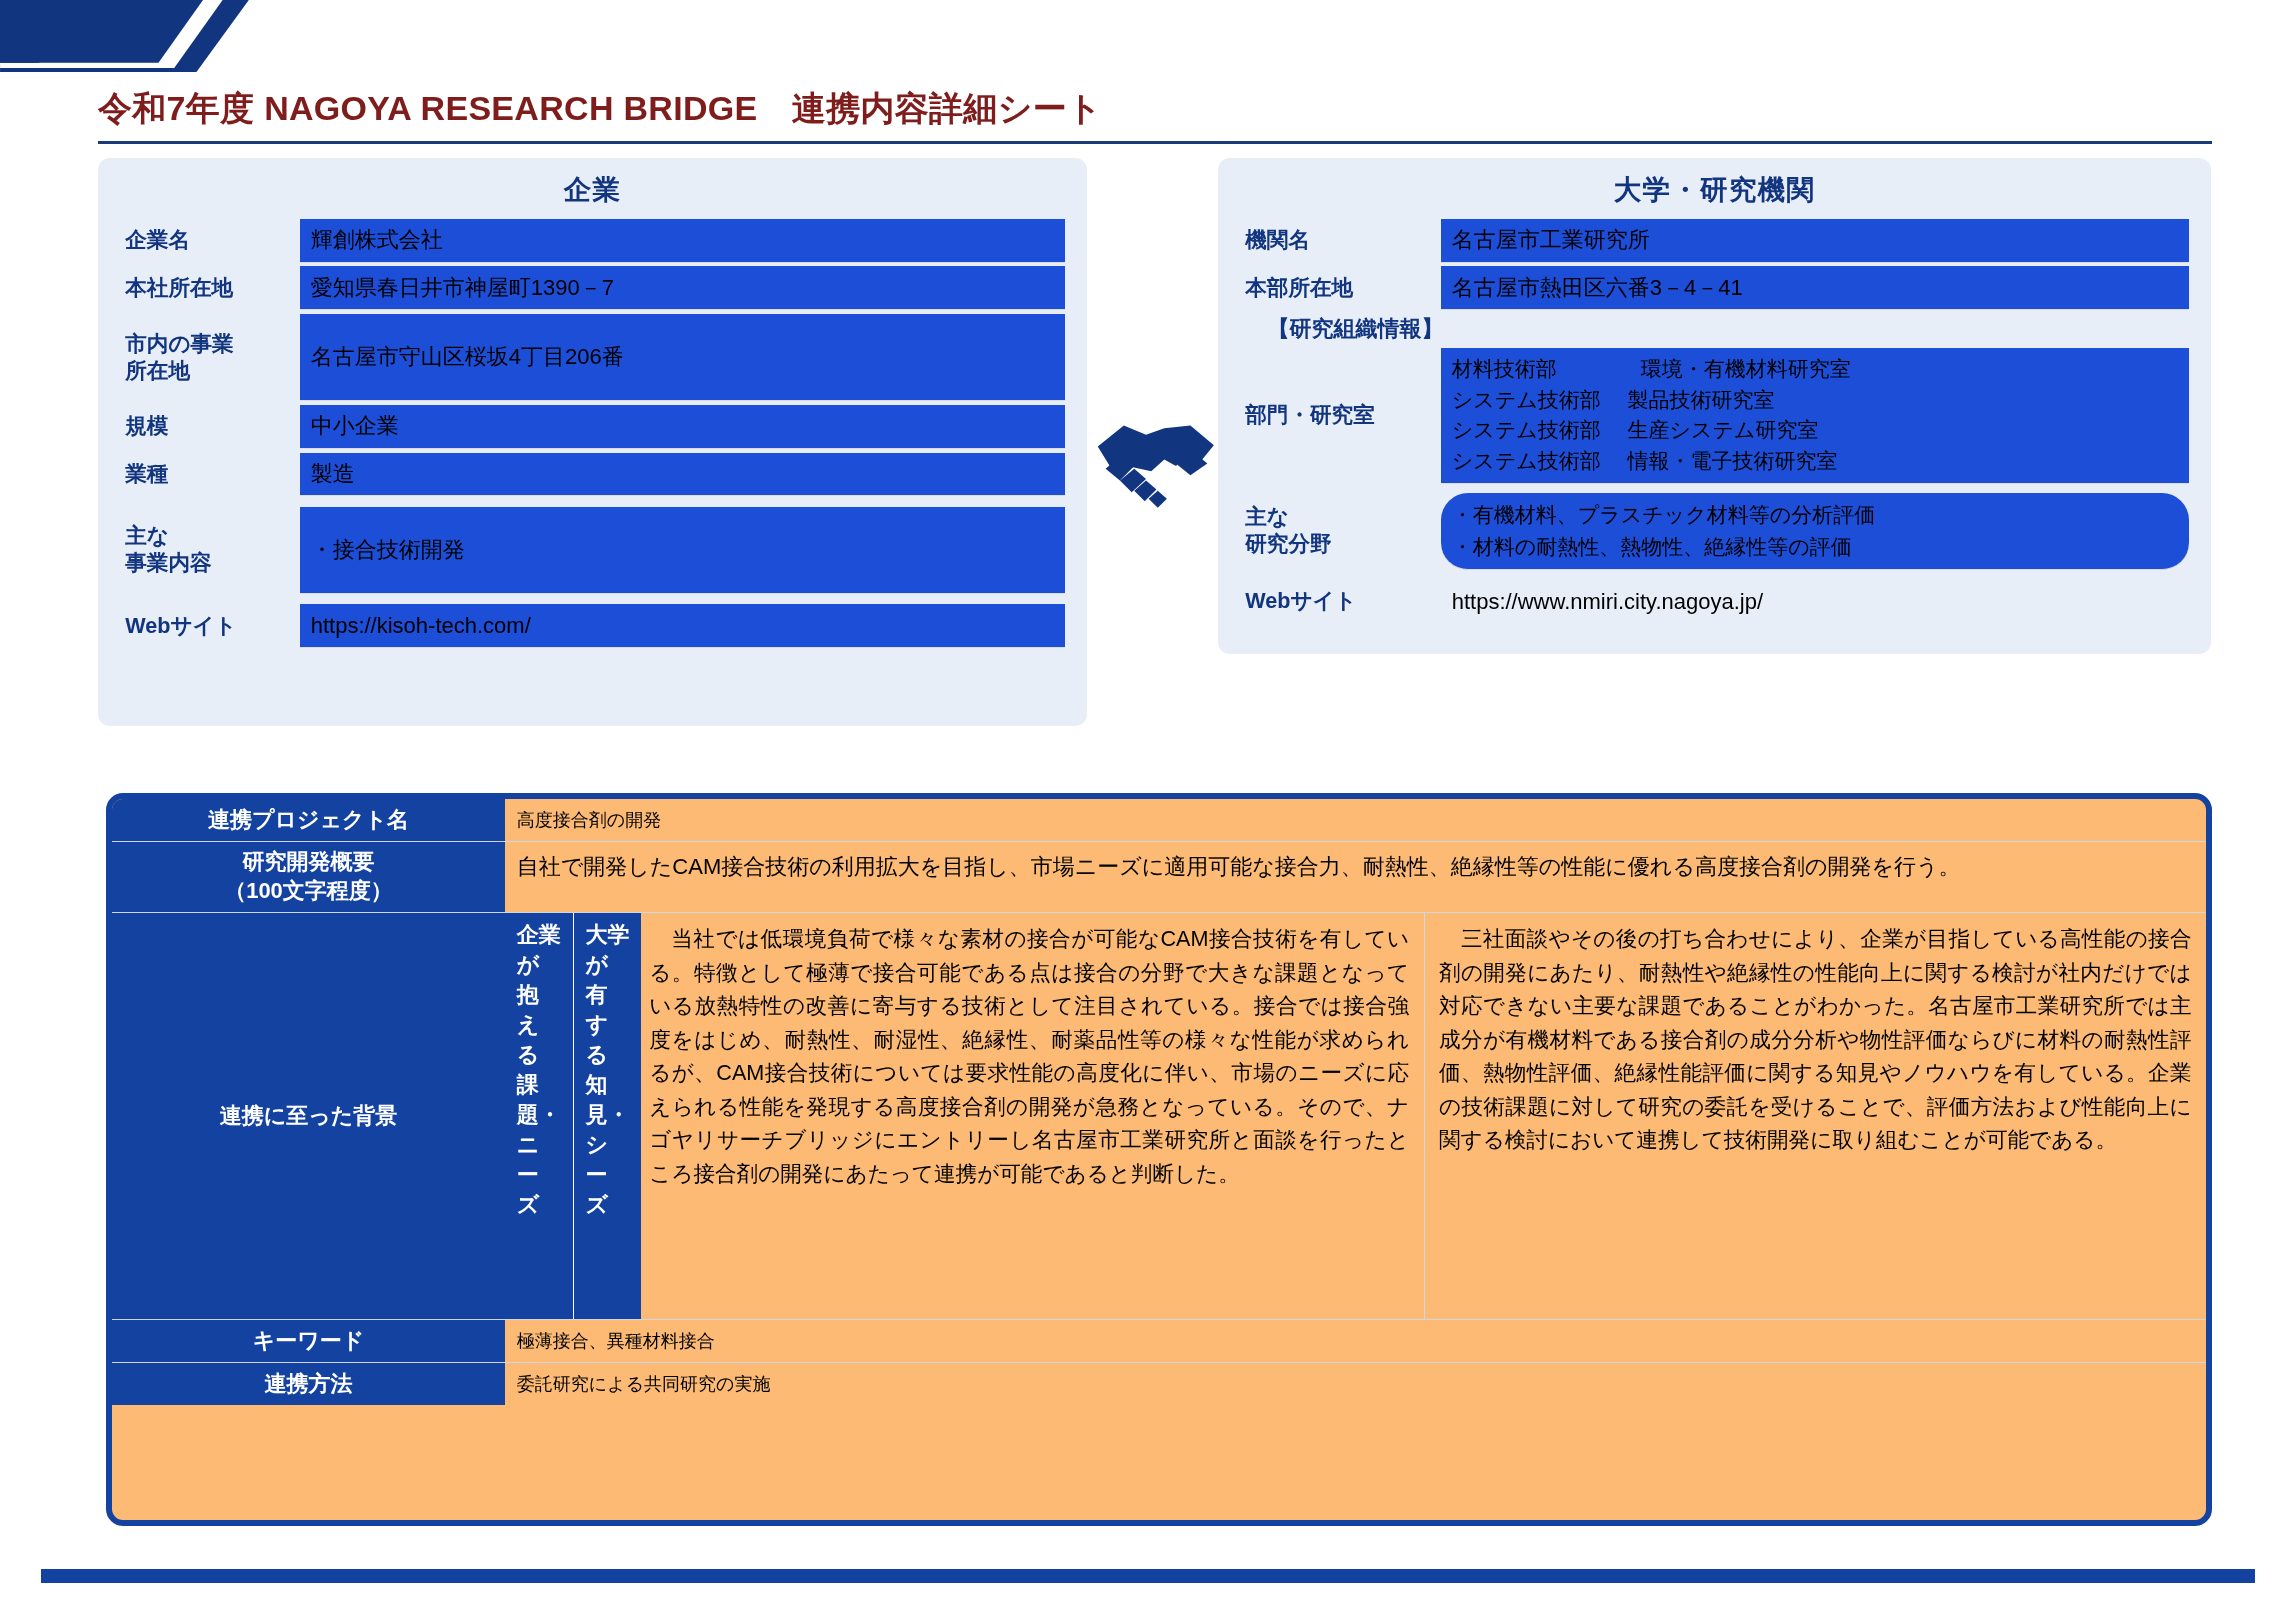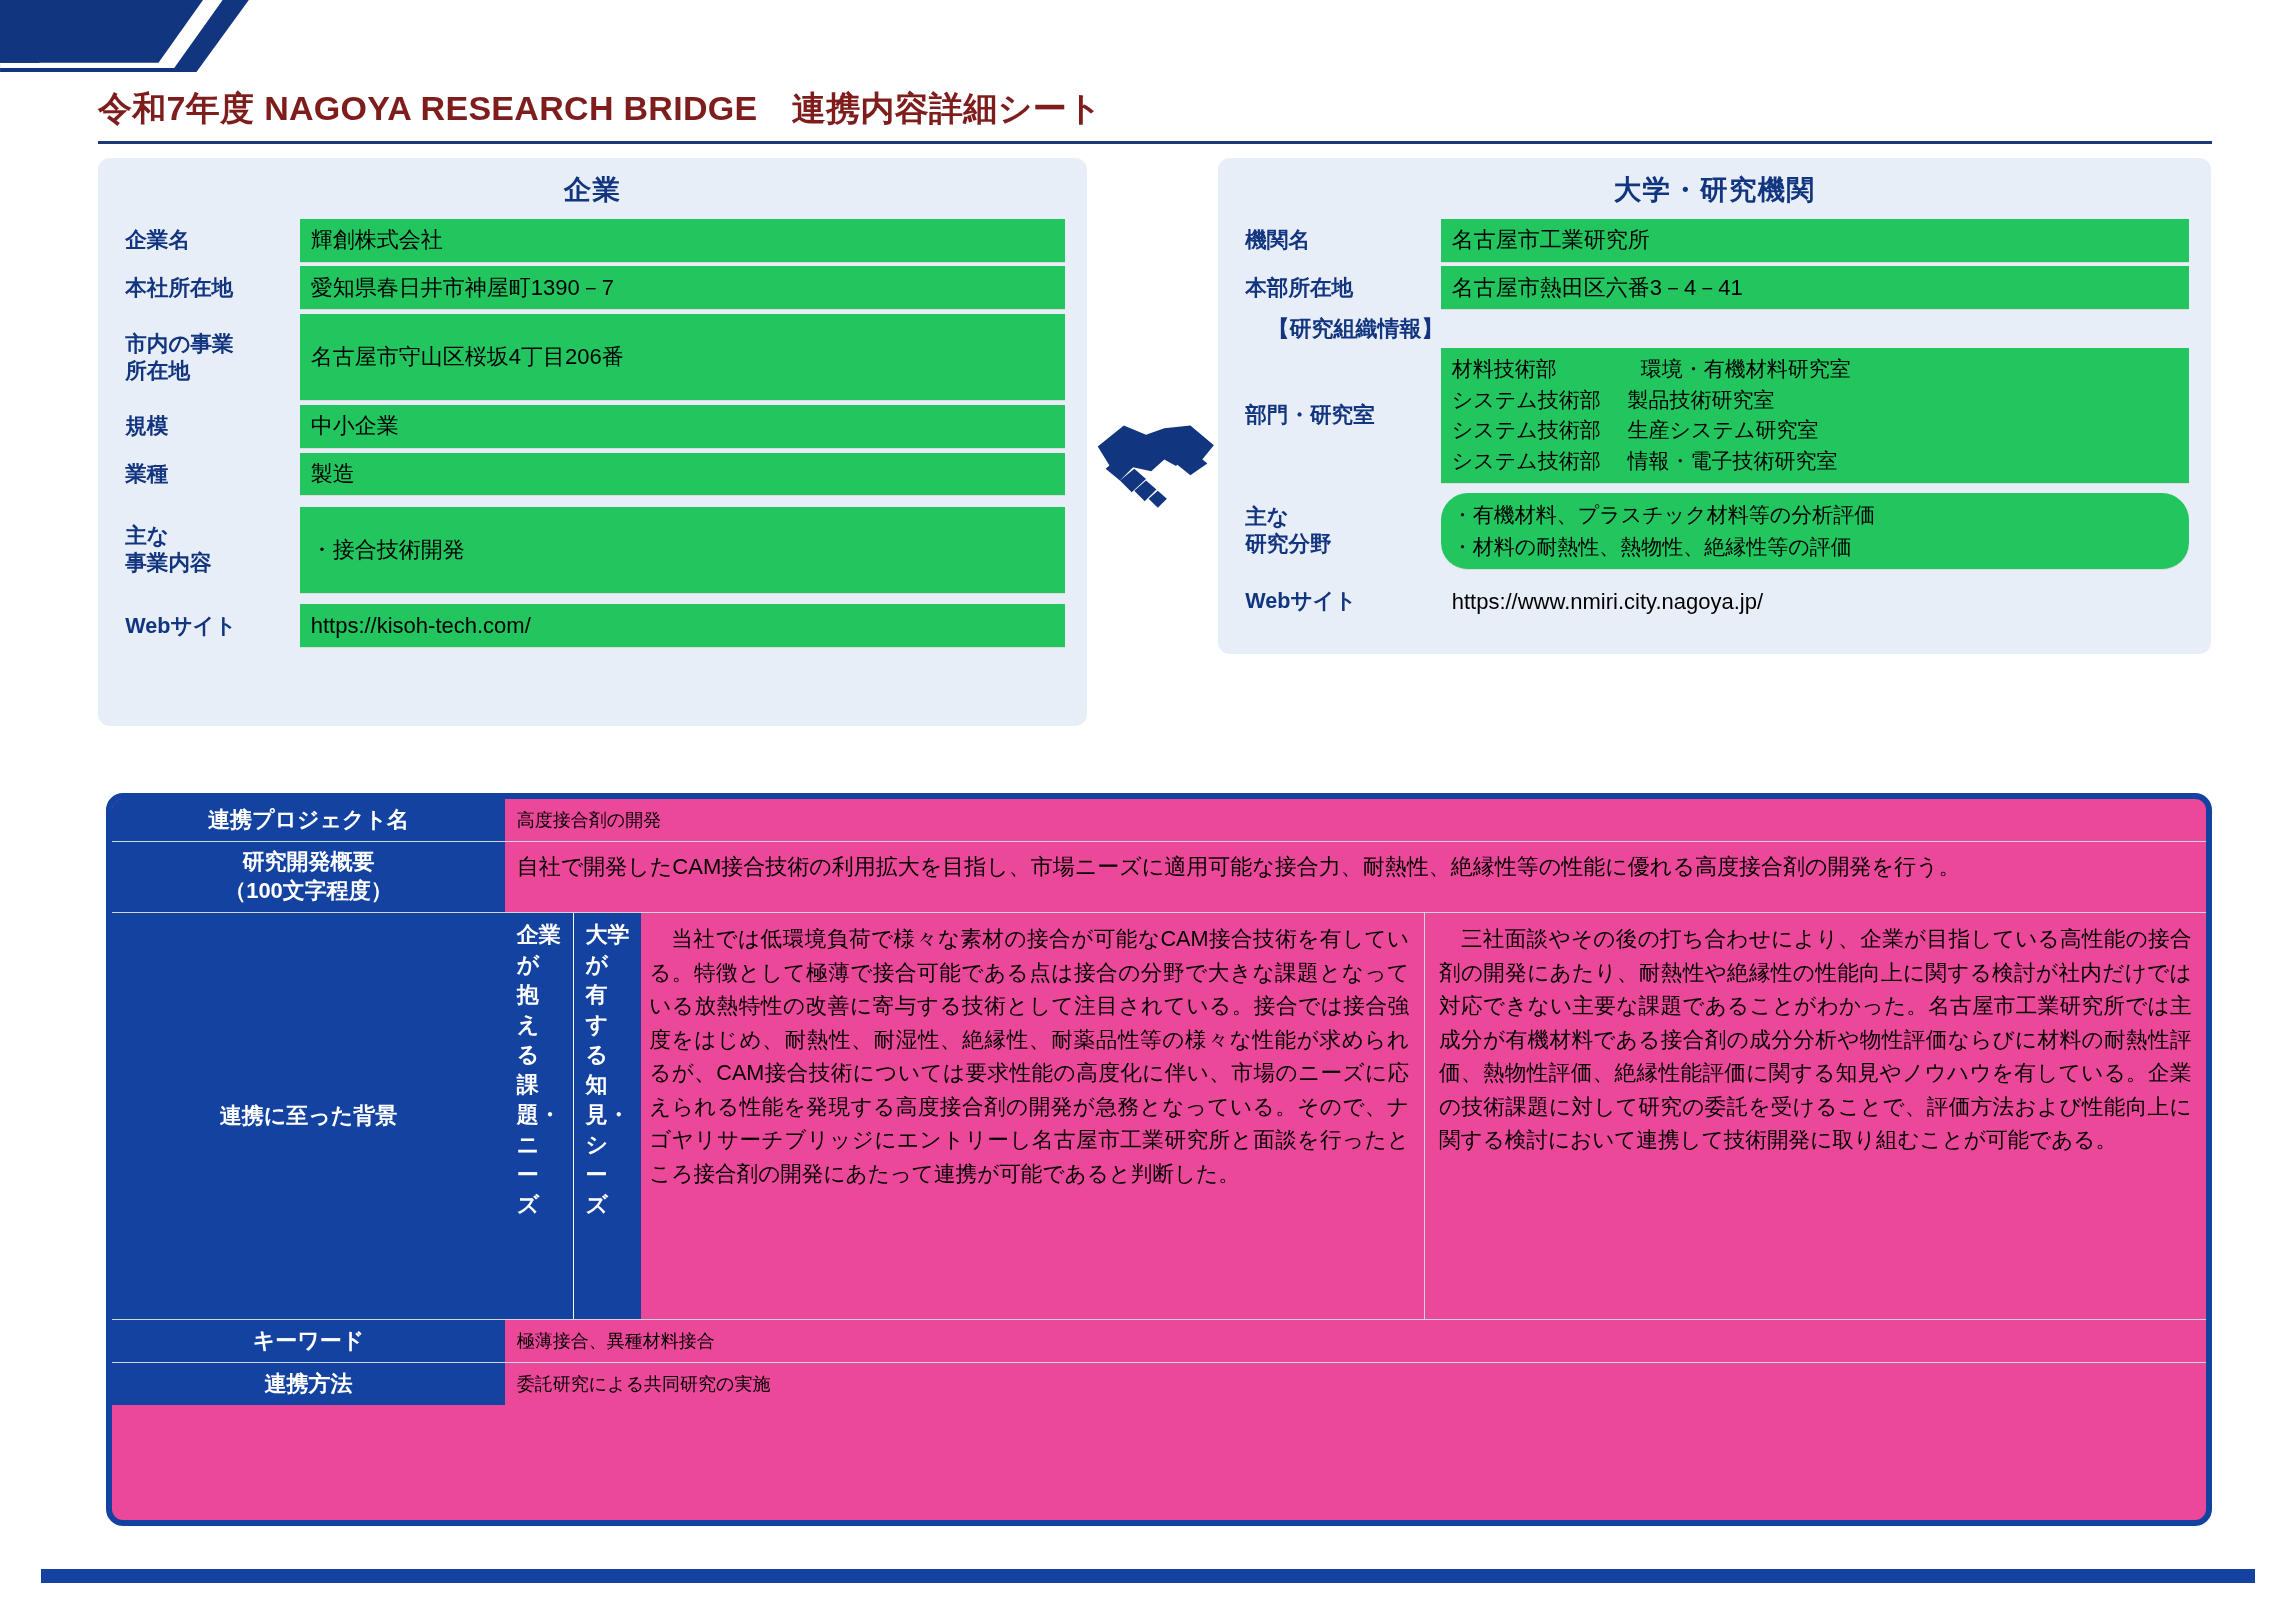--- a/index.html
+++ b/index.html
@@ -85,21 +85,21 @@
     width: 175px;
     flex: none;
     display: flex;
     align-items: center;
     padding-left: 5.2px;
     line-height: 1.25;
     white-space: pre-line;
   }
   #univ-panel .plabel { width: 196px; }
   .pvalue {
-    background: #22c55e;
+    background: #1d4ed8;
     flex: 1 1 auto;
     font-size: 22px;
     display: flex;
     align-items: center;
     padding: 6.5px 10.5px;
     line-height: 1.35;
     white-space: pre-line;
     border-bottom: 0.7px solid #dcdcdc;
   }
   .pvalue.plain {
@@ -128,21 +128,21 @@
   
   #project-box {
     position: absolute;
     left: 106px;
     top: 793px;
     width: 2106px;
     height: 733px;
     border: 6.5px solid #1342a0;
     border-radius: 17px;
     box-sizing: border-box;
-    background: #ec4899;
+    background: #fdba74;
     overflow: hidden;
   }
   .brow {
     display: flex;
     align-items: stretch;
     border-bottom: 0.7px solid #cfd6e4;
   }
   .brow:last-child { border-bottom: none; }
   .blabel {
     width: 393px;

